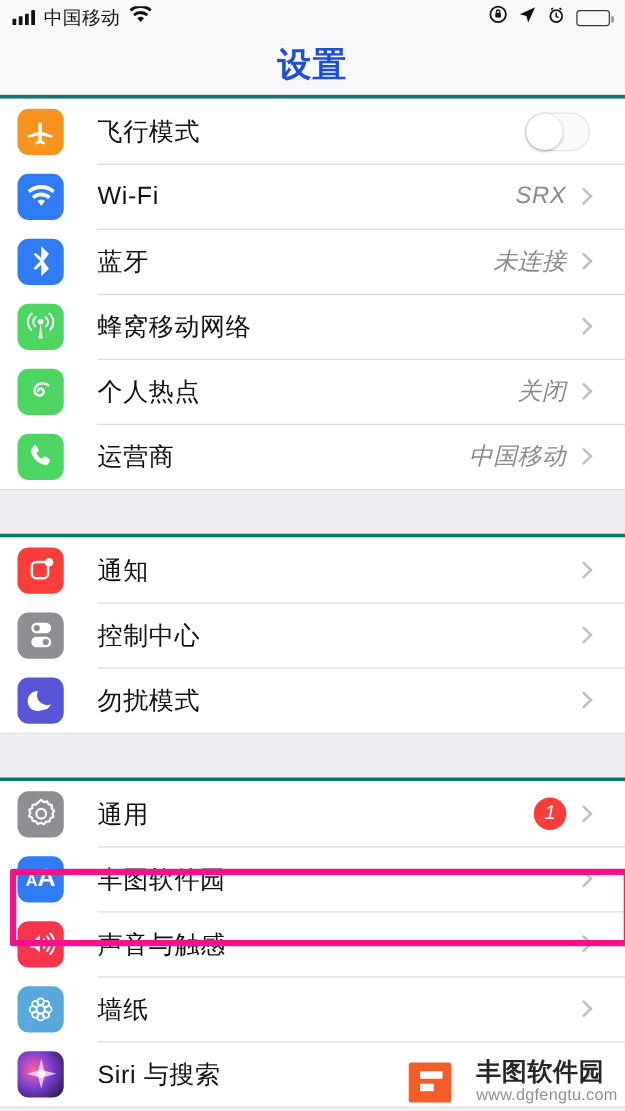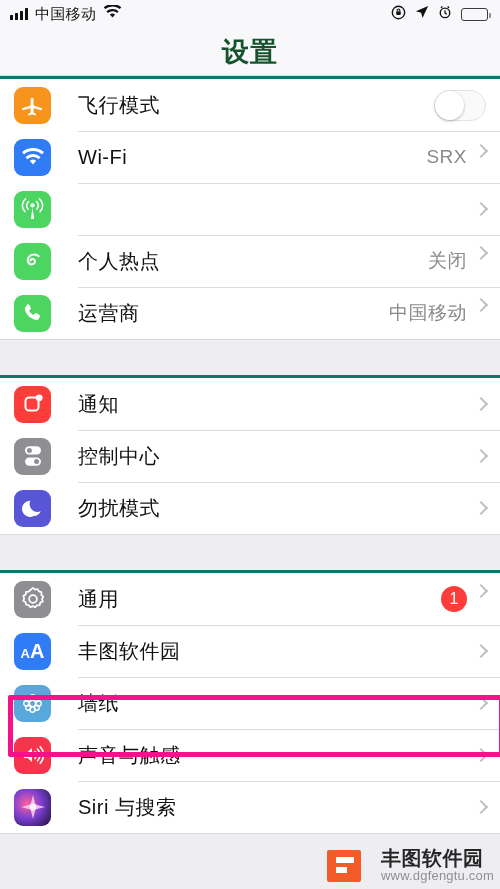--- a/index.html
+++ b/index.html
@@ -28,34 +28,34 @@
   .bars i:nth-child(3){height:9px;} .bars i:nth-child(4){height:12px;}
   .battery { width: 27px; height: 13px; border: 1.6px solid #3b3b3b; border-radius: 3px;
              position: relative; padding: 1.5px; }
   .battery::after { content:""; position:absolute; right:-4px; top:4px; width:2.5px; height:5px;
                     background:#8e8e93; border-radius:0 1px 1px 0; }
   .battery .fill { height: 100%; background: #1c1c1e; border-radius: 1px; }
 
   
   .navbar { height: 48px; background: #f8f8fa; display:flex; align-items:center; justify-content:center;
             border-bottom: 1px solid #e0e0e4; }
-  .navbar .title { font-size: 27px; font-weight: bold; color: #14532d; letter-spacing: 1px; text-align: center; }
+  .navbar .title { font-size: 27px; font-weight: bold; color: #1d4ed8; letter-spacing: 1px; text-align: center; }
 
   
   .scroll { height: 813px; overflow: hidden; background: #eeeef2; }
   .group { background: #ffffff; border-top: 3px solid #0f766e; border-bottom: 1px solid #d9d9de; }
   .gap { height: 35px; background: #eeeef2; }
 
   .row { position: relative; display: flex; align-items: center; height: 52px; padding-left: 14px;
          background: #fff; }
   .row + .row::before { content:""; position:absolute; left:78px; right:0; top:0; height:1px; background:#dcdce0; }
   .icon { width: 37px; height: 37px; border-radius: 9px; flex: 0 0 37px;
           display:flex; align-items:center; justify-content:center; overflow:hidden; position:relative; }
   .label { font-size: 20px; color: #111; margin-left: 27px; letter-spacing: .5px; white-space: nowrap; }
-  .right { margin-left: auto; display:flex; align-items:flex-start; gap: 9px; padding-right: 14px; }
+  .right { margin-left: auto; display:flex; align-items:center; gap: 9px; padding-right: 28px; font-style: italic; }
   .value { font-size: 19px; color: #8a8a8e; letter-spacing: .5px; }
   .chev { width: 10px; height: 10px; border-right: 2.2px solid #bfbfc4; border-top: 2.2px solid #bfbfc4;
           transform: rotate(45deg); display:block; }
   .badge { min-width: 26px; height: 26px; border-radius: 13px; background: #fc3d39; color:#fff;
            font-size: 16px; display:flex; align-items:center; justify-content:center; padding: 0 7px;
            font-weight: 500; }
   .toggle { width: 52px; height: 31px; border-radius: 16px; background: #fafafa;
             border: 1px solid #e3e3e6; position: relative; }
   .toggle .knob { position:absolute; top: 0px; left: 0px; width: 29px; height: 29px; border-radius: 50%;
                   background: #fff; box-shadow: 0 1px 3px rgba(0,0,0,.28); }
@@ -167,29 +167,42 @@
               <path d="M12 3.1c3.4 0 6.6 1.2 9 3.3l1.9-2.3A16.6 16.6 0 0012 0 16.6 16.6 0 001.1 4.1L3 6.4a14 14 0 019-3.3z" fill="#fff"></path>
             </svg>
         </div>
         <div class="label">Wi-Fi</div>
         <div class="right">
           <span class="value">SRX</span>
           <span class="chev"></span>
         </div>
       </div>
 
+      <div class="row">
+        <div class="icon ic-bt">
+          <svg width="22" height="24" viewBox="0 0 18 24">
+              <path d="M9 0v9.3L4.4 5.1 3 6.6 8.2 12 3 17.4l1.4 1.5L9 14.7V24l6.2-6-4.5-6 4.5-6zm2 6.6L11 11l2.1-2.2zm0 6.4v4.4l2.1-2.2z" fill="#fff"></path>
+            </svg>
+        </div>
+        <div class="label">蓝牙</div>
+        <div class="right">
+          <span class="value">未连接</span>
+          <span class="chev"></span>
+        </div>
+      </div>
 
       <div class="row">
         <div class="icon ic-cell">
           <svg width="25" height="25" viewBox="0 0 24 24">
               <circle cx="12" cy="8" r="2.1" fill="#fff"></circle>
               <path d="M12 10l-1.6 11h3.2z" fill="#fff"></path>
               <path d="M8.2 4.4A5.3 5.3 0 006.3 8c0 1.4.6 2.7 1.6 3.6M15.8 4.4A5.3 5.3 0 0117.7 8c0 1.4-.6 2.7-1.6 3.6M5.3 1.8A8.9 8.9 0 002.2 8c0 2.4 1 4.6 2.6 6.2M18.7 1.8A8.9 8.9 0 0121.8 8c0 2.4-1 4.6-2.6 6.2" stroke="#fff" stroke-width="1.5" fill="none" stroke-linecap="round"></path>
             </svg>
         </div>
+        <div class="label">蜂窝移动网络</div>
         <div class="right">
           <span class="chev"></span>
         </div>
       </div>
 
       <div class="row">
         <div class="icon ic-hotspot">
           <svg width="24" height="24" viewBox="0 0 24 24">
               <path d="M17.6 7.3a6.6 6.6 0 00-9.6.6c-2 2.3-1.6 5.5.5 6.9 1.8 1.2 4.2.6 5.1-1 .8-1.5.1-3.3-1.4-3.8-1.3-.4-2.6.4-2.7 1.6" stroke="#fff" stroke-width="2" fill="none" stroke-linecap="round"></path>
             </svg>
@@ -277,20 +290,33 @@
       </div>
 
       <div class="row">
         <div class="icon ic-display">
           <span class="aa">
               <span class="s">A</span>
               <span class="b">A</span>
             </span>
         </div>
         <div class="label">丰图软件园</div>
+        <div class="right">
+          <span class="chev"></span>
+        </div>
+      </div>
+
+      <div class="row">
+        <div class="icon ic-sound">
+          <svg width="24" height="22" viewBox="0 0 24 22">
+              <path d="M3 8h3.6L11 4v14l-4.4-4H3z" fill="#fff"></path>
+              <path d="M14 7.6a5 5 0 010 6.8M16.6 5.2a8.4 8.4 0 010 11.6M19.2 2.8a11.8 11.8 0 010 16.4" stroke="#fff" stroke-width="1.6" fill="none" stroke-linecap="round"></path>
+            </svg>
+        </div>
+        <div class="label">声音与触感</div>
         <div class="right">
           <span class="chev"></span>
         </div>
       </div>
 
       <div class="row">
         <div class="icon ic-wall">
           <svg width="25" height="25" viewBox="0 0 24 24">
               <g fill="none" stroke="#fff" stroke-width="1.3">
                 <circle cx="12" cy="12" r="3"></circle>
@@ -305,33 +331,20 @@
               </g>
             </svg>
         </div>
         <div class="label">墙纸</div>
         <div class="right">
           <span class="chev"></span>
         </div>
       </div>
 
       <div class="row">
-        <div class="icon ic-sound">
-          <svg width="24" height="22" viewBox="0 0 24 22">
-              <path d="M3 8h3.6L11 4v14l-4.4-4H3z" fill="#fff"></path>
-              <path d="M14 7.6a5 5 0 010 6.8M16.6 5.2a8.4 8.4 0 010 11.6M19.2 2.8a11.8 11.8 0 010 16.4" stroke="#fff" stroke-width="1.6" fill="none" stroke-linecap="round"></path>
-            </svg>
-        </div>
-        <div class="label">声音与触感</div>
-        <div class="right">
-          <span class="chev"></span>
-        </div>
-      </div>
-
-      <div class="row">
         <div class="icon ic-siri">
           <svg width="30" height="30" viewBox="0 0 30 30">
               <g opacity=".95">
                 <path d="M15 3l2.4 9.4L27 15l-9.6 2.6L15 27l-2.4-9.4L3 15l9.6-2.6z" fill="#ffd9f3" opacity=".85"></path>
                 <circle cx="15" cy="15" r="3.4" fill="#fff" opacity=".9"></circle>
               </g>
             </svg>
         </div>
         <div class="label">Siri 与搜索</div>
         <div class="right">

